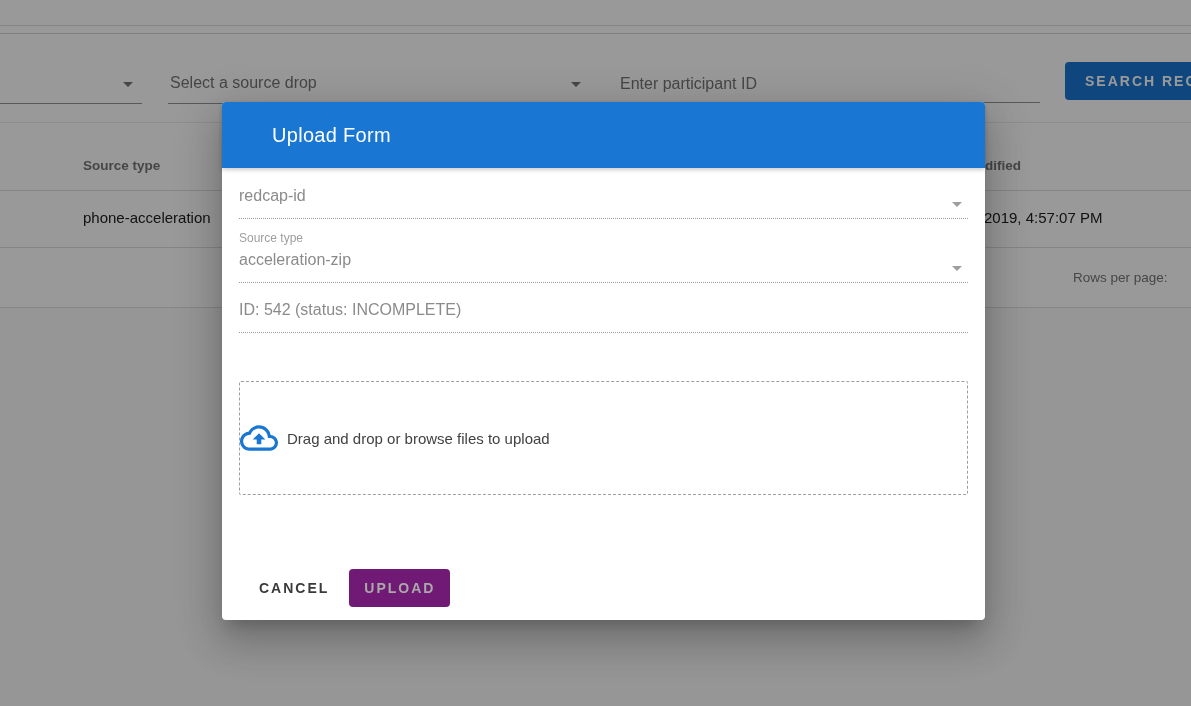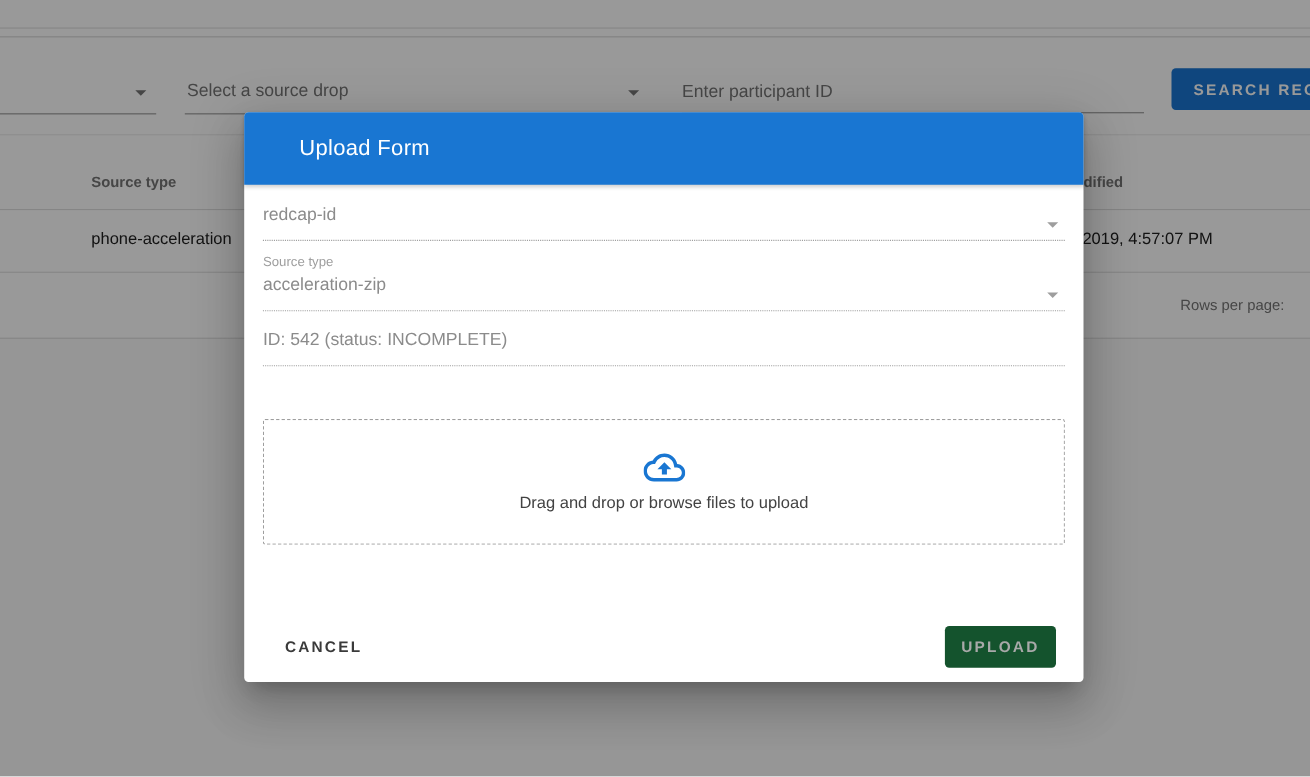--- a/index.html
+++ b/index.html
@@ -45,31 +45,31 @@
             display:flex; flex-direction:column; }
   .dialog-header { height:66px; flex:0 0 66px; background:var(--primary); border-radius:4px 4px 0 0; display:flex; align-items:center; padding:0 20px; box-shadow:0 2px 4px rgba(0,0,0,.2); position:relative; z-index:2; }
   .dialog-title { color:#fff; font-size:20px; font-weight:500; letter-spacing:.3px;margin-left:30px; }
   .dialog-body { padding:13px 17px 0; flex:1; display:flex; flex-direction:column; }
 
   .field { margin-bottom:12px; }
   .field-label { font-size:12px; color:#9e9e9e; line-height:14px; }
   .field-value { position:relative; font-size:16px; color:#8b8b8b; padding:6px 24px 13px 0; border-bottom:1px dotted #9e9e9e; }
   .field-caret { position:absolute; right:6px; top:13px; border-left:5px solid transparent; border-right:5px solid transparent; border-top:5px solid #9e9e9e; width:0; height:0; }
 
-  .dropzone { margin-top:36px; height:114px; border:1px dashed #9e9e9e; border-radius:2px; display:flex; flex-direction:column; align-items:center; justify-content:center; gap:9px; cursor:pointer; }
+  .dropzone { margin-top:36px; height:114px; border:1px dashed #9e9e9e; border-radius:2px; display:flex; align-items:center; justify-content:flex-start; gap:9px; cursor:pointer; }
   .cloud-icon svg { display:block; }
   .drop-text { font-size:15px; color:#424242; }
 
   .totals { margin-top:4px; font-style:italic; font-size:13.5px; color:#5f5f5f; }
   .totals div { line-height:22px; }
 
-  .actions { display:flex; justify-content:space-between; align-items:center; gap:8px; padding:0 8px; margin-top:auto; margin-bottom:13px; }
+  .actions { display:flex; justify-content:flex-start; align-items:center; gap:8px; padding:0 8px; margin-top:auto; margin-bottom:13px; }
   .btn { font-family:"Liberation Sans",sans-serif; font-size:14px; font-weight:700; letter-spacing:2px; border:none; border-radius:4px; cursor:pointer; }
   .btn-cancel { background:transparent; color:#3a3a3a; padding:10px 12px; }
-  .btn-upload { background:#14532d; color:#a9a9a9; padding:11px 15px; cursor:default; }
+  .btn-upload { background:#701a75; color:#a9a9a9; padding:11px 15px; cursor:default; }
 </style>
 </head>
 <body>
 
 <div class="stage">
 
   <div class="bg-page">
     <div class="bg-lower"></div>
     <div class="hline hl-toolbar"></div>
     <div class="hline hl-toolbar2"></div>

